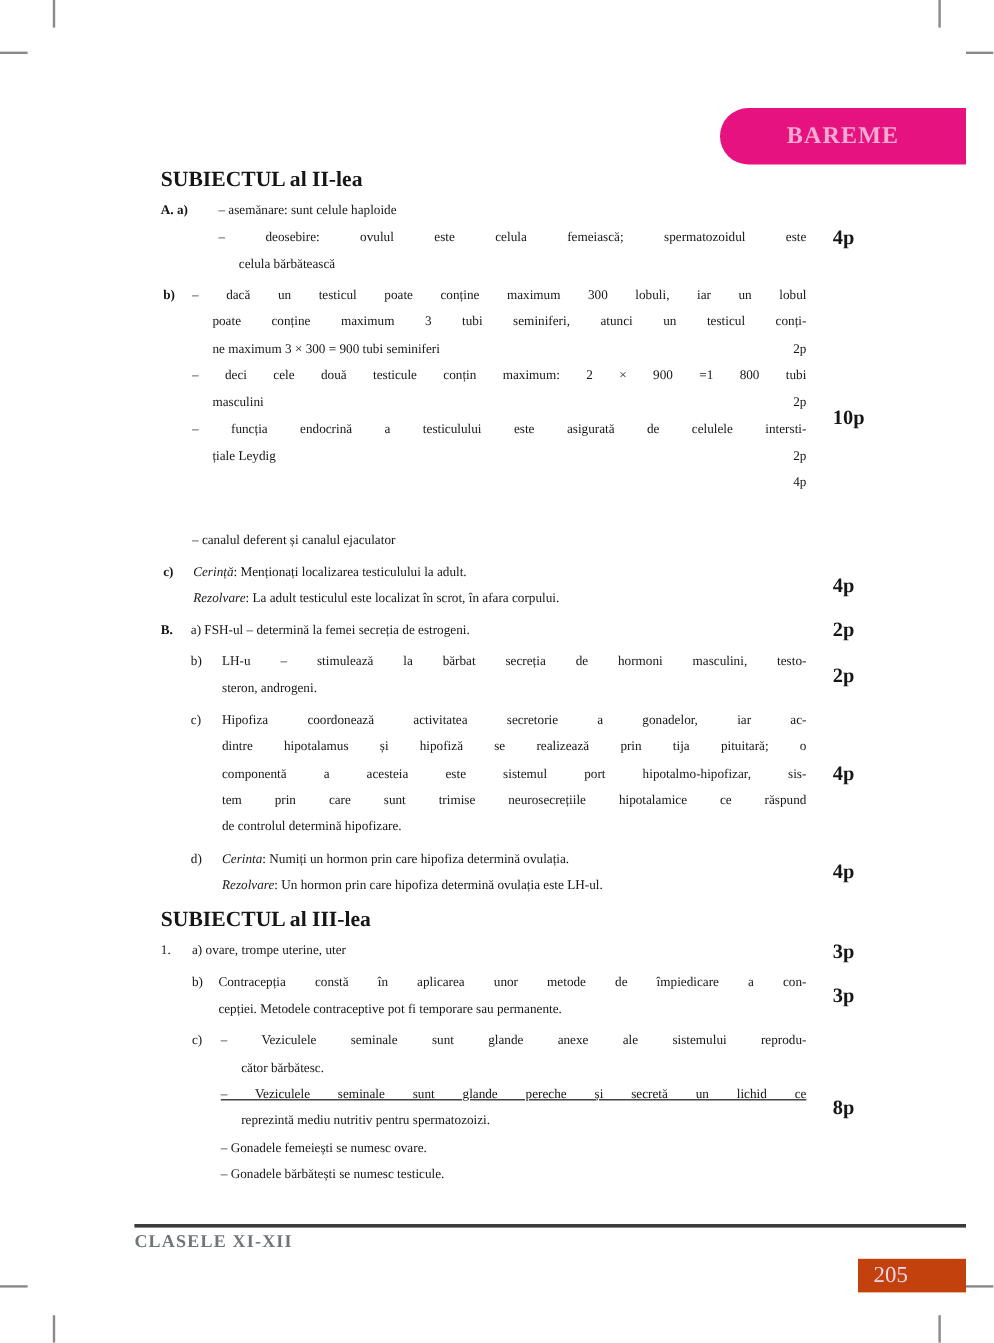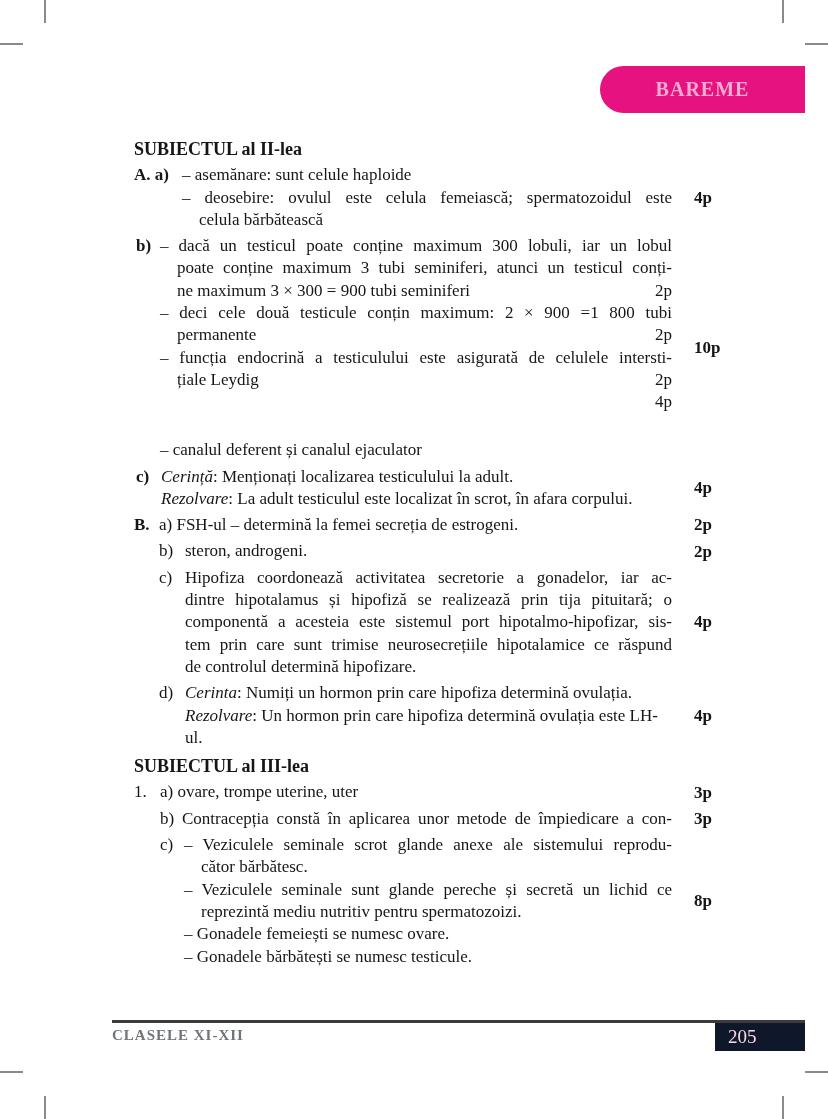--- a/index.html
+++ b/index.html
@@ -3,29 +3,29 @@
 <meta charset="utf-8">
 <style>
   html,body{margin:0;padding:0;}
   .page{position:relative;width:828px;height:1119px;background:#ffffff;overflow:hidden;
         font-family:"Liberation Serif", serif;color:#161616;}
   
   .crop{position:absolute;background:#8a8a8a;}
   .crop.v{width:2px;height:23px;}
   .crop.h{width:23px;height:2px;}
   
-  .badge{position:absolute;left:600px;top:66px;width:205px;height:47px;
+  .badge{position:absolute;left:600px;top:90px;width:205px;height:47px;
          border-radius:24px 0 0 24px;display:flex;align-items:center;justify-content:center;}
   .badge span{font-weight:bold;font-size:20px;letter-spacing:1px;}
   
   .content{position:absolute;left:134px;top:138px;width:588px;}
   .heading{font-weight:bold;font-size:18px;line-height:22.3px;margin:6px 0 2px 0;}
   .heading:first-child{margin-top:0;}
   .row{display:flex;margin-top:4px;}
-  .row-text{position:relative;width:538px;font-size:17px;line-height:22.3px;}
+  .row-text{position:relative;width:538px;font-size:11px;line-height:22.3px;}
   .row-pts{width:50px;display:flex;align-items:center;}
   .row-pts span{font-weight:bold;font-size:17px;padding-left:22px;white-space:nowrap;}
   .label{position:absolute;top:0;line-height:22.3px;}
   .label.b{font-weight:bold;}
   .line{min-height:22.3px;}
   .line.j{text-align:justify;text-align-last:justify;}
   .line.ptline{display:flex;justify-content:space-between;}
   .line.ptline .txt{flex:1 1 auto;}
   .line .pt{flex:0 0 auto;padding-left:8px;}
   .seg.i{font-style:italic;}
@@ -72,21 +72,21 @@
         <div class="row-text">
           <span class="label b" style="left: 2px;">b)</span>
           <div class="line j" style="padding-left: 43px; text-indent: -17px;"><span class="seg">– dacă un testicul poate conține maximum 300 lobuli, iar un lobul</span></div>
           <div class="line j" style="padding-left: 43px;"><span class="seg">poate conține maximum 3 tubi seminiferi, atunci un testicul conți-</span></div>
           <div class="line ptline" style="padding-left: 43px;">
             <span class="txt"><span class="seg">ne maximum 3 × 300 = 900 tubi seminiferi</span></span>
             <span class="pt" style="font-weight: normal;">2p</span>
           </div>
           <div class="line j" style="padding-left: 43px; text-indent: -17px;"><span class="seg">– deci cele două testicule conțin maximum: 2 × 900 =1 800 tubi</span></div>
           <div class="line ptline" style="padding-left: 43px;">
-            <span class="txt"><span class="seg">permanente</span></span>
+            <span class="txt"><span class="seg">masculini</span></span>
             <span class="pt" style="font-weight: normal;">2p</span>
           </div>
           <div class="line j" style="padding-left: 43px; text-indent: -17px;"><span class="seg">– funcția endocrină a testiculului este asigurată de celulele intersti-</span></div>
           <div class="line ptline" style="padding-left: 43px; gap: 20px;">
             <span class="txt"><span class="seg">țiale Leydig</span></span>
             <span class="pt" style="font-weight: normal;">2p</span>
           </div>
           <div class="line ptline" style="padding-left: 43px;">
             <span class="txt" style="text-indent: -17px; margin-top: 48px;"><span class="seg">– canalul deferent și canalul ejaculator</span></span>
             <span class="pt" style="font-weight: normal;">4p</span>
@@ -111,20 +111,21 @@
           <span class="label b" style="left: 0px;">B.</span>
           <div class="line" style="padding-left: 25px;"><span class="seg">a)  FSH-ul – determină la femei secreția de estrogeni.</span></div>
         </div>
         <div class="row-pts">
           <span>2p</span>
         </div>
       </div>
       <div class="row">
         <div class="row-text">
           <span class="label" style="left: 25px;">b)</span>
+          <div class="line j" style="padding-left: 51px;"><span class="seg">LH-u – stimulează la bărbat secreția de hormoni masculini, testo-</span></div>
           <div class="line" style="padding-left: 51px;"><span class="seg">steron, androgeni.</span></div>
         </div>
         <div class="row-pts">
           <span>2p</span>
         </div>
       </div>
       <div class="row">
         <div class="row-text">
           <span class="label" style="left: 25px;">c)</span>
           <div class="line j" style="padding-left: 51px;"><span class="seg">Hipofiza coordonează activitatea secretorie a gonadelor, iar ac-</span></div>
@@ -154,40 +155,41 @@
           <div class="line" style="padding-left: 26px;"><span class="seg">a) ovare, trompe uterine, uter</span></div>
         </div>
         <div class="row-pts">
           <span>3p</span>
         </div>
       </div>
       <div class="row">
         <div class="row-text">
           <span class="label" style="left: 26px;">b)</span>
           <div class="line j" style="padding-left: 48px;"><span class="seg">Contracepția constă în aplicarea unor metode de împiedicare a con-</span></div>
+          <div class="line" style="padding-left: 48px;"><span class="seg">cepției. Metodele contraceptive pot fi temporare sau permanente.</span></div>
         </div>
         <div class="row-pts">
           <span>3p</span>
         </div>
       </div>
       <div class="row">
         <div class="row-text">
           <span class="label" style="left: 26px;">c)</span>
-          <div class="line j" style="padding-left: 67px; text-indent: -17px;"><span class="seg">– Veziculele seminale scrot glande anexe ale sistemului reprodu-</span></div>
+          <div class="line j" style="padding-left: 67px; text-indent: -17px;"><span class="seg">– Veziculele seminale sunt glande anexe ale sistemului reprodu-</span></div>
           <div class="line" style="padding-left: 67px;"><span class="seg">cător bărbătesc.</span></div>
-          <div class="line j" style="padding-left: 67px; text-indent: -17px;"><span class="seg">– Veziculele seminale sunt glande pereche și secretă un lichid ce</span></div>
+          <div class="line j" style="padding-left: 67px; text-indent: -17px; text-decoration: underline;"><span class="seg">– Veziculele seminale sunt glande pereche și secretă un lichid ce</span></div>
           <div class="line" style="padding-left: 67px;"><span class="seg">reprezintă mediu nutritiv pentru spermatozoizi.</span></div>
           <div class="line" style="padding-left: 67px; text-indent: -17px;"><span class="seg">– Gonadele femeiești  se numesc ovare.</span></div>
           <div class="line" style="padding-left: 67px; text-indent: -17px;"><span class="seg">– Gonadele bărbătești se numesc testicule.</span></div>
         </div>
         <div class="row-pts">
           <span>8p</span>
         </div>
       </div>
     </div>
 
   <div class="footer-rule"></div>
   <div class="footer-left">CLASELE XI-XII</div>
-  <div class="pagenum" style="background: #0f172a;">
+  <div class="pagenum" style="background: #c2410c; margin-top: 26px;">
     <span style="color: rgb(251, 215, 233);">205</span>
   </div>
 
 </div>
 
 </body></html>

